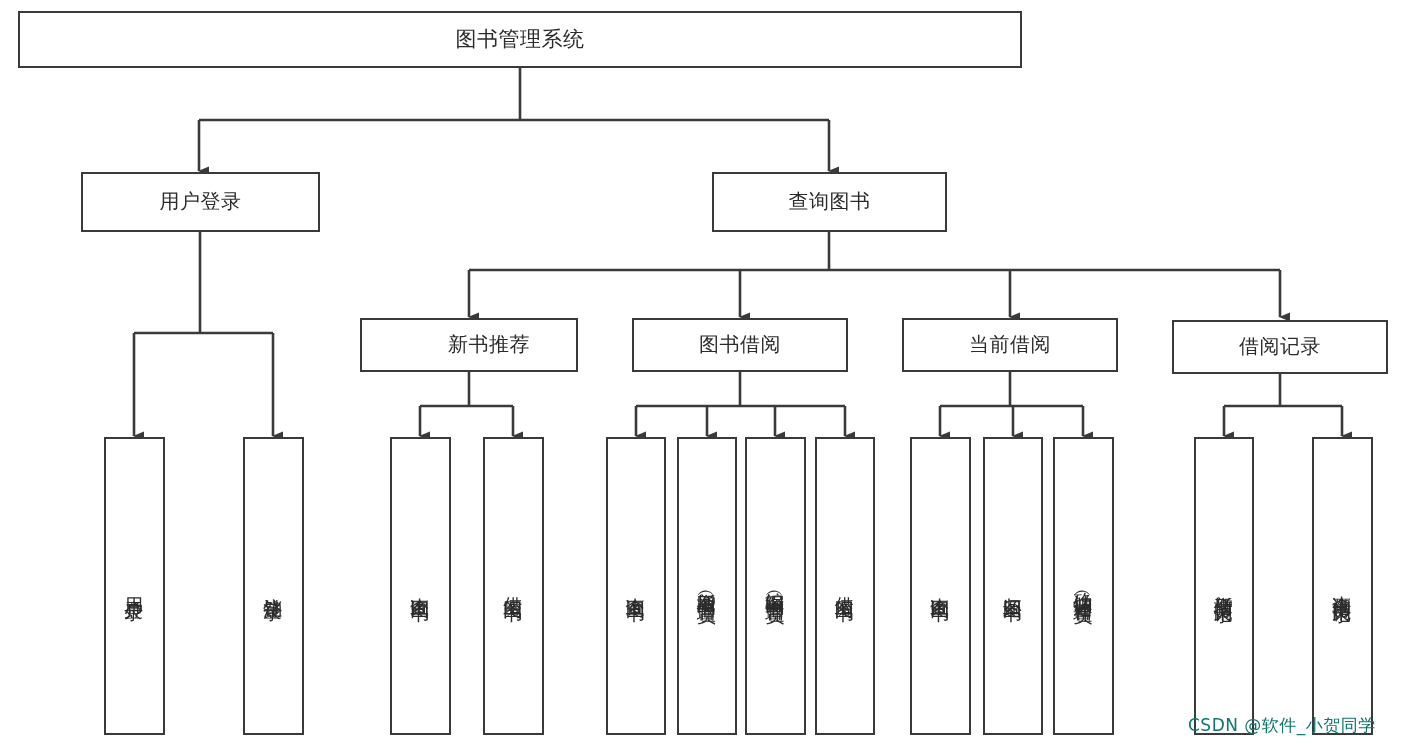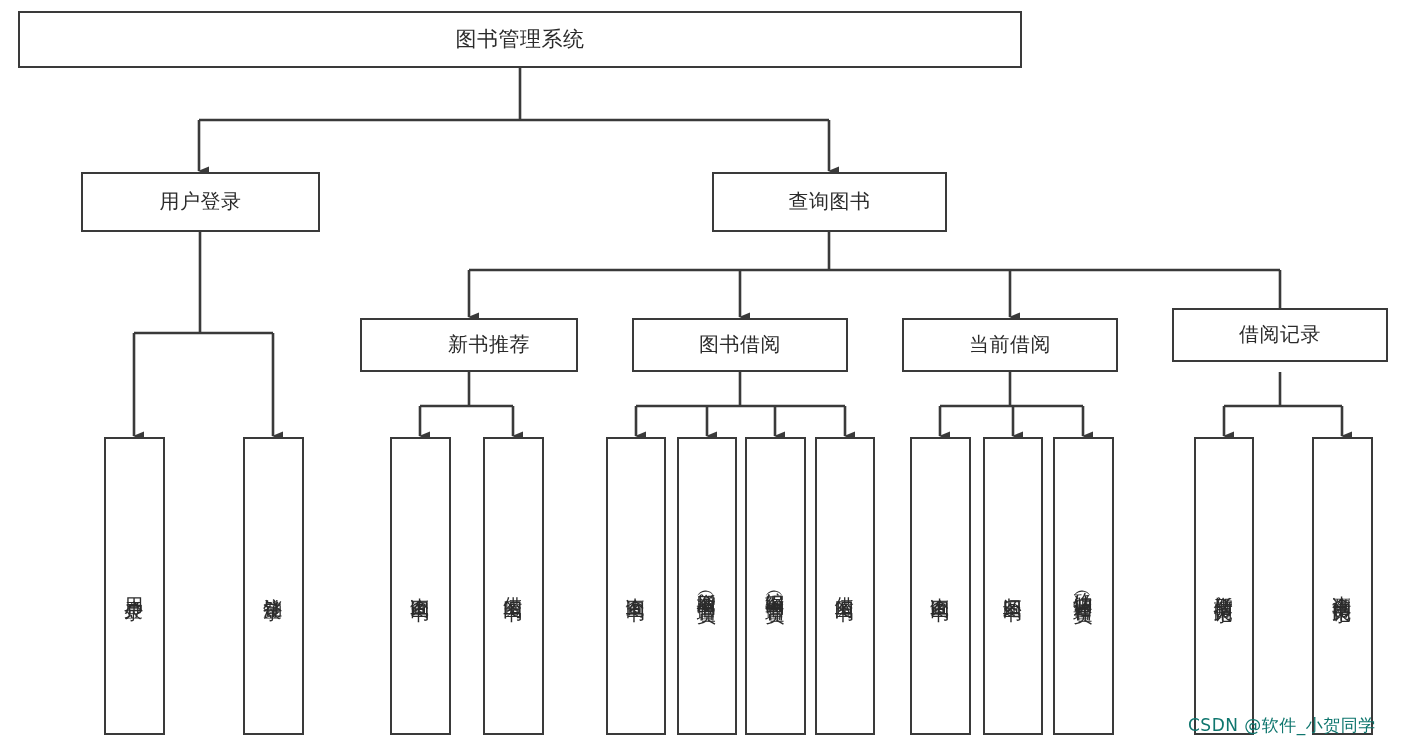--- a/index.html
+++ b/index.html
@@ -120,21 +120,21 @@
       </div>
       <div class="node" style="left: 360px; top: 318px; width: 218px; height: 54px; padding-left: 40px;">
         <span class="node-label">新书推荐</span>
       </div>
       <div class="node" style="left: 632px; top: 318px; width: 216px; height: 54px;">
         <span class="node-label">图书借阅</span>
       </div>
       <div class="node" style="left: 902px; top: 318px; width: 216px; height: 54px;">
         <span class="node-label">当前借阅</span>
       </div>
-      <div class="node" style="left: 1172px; top: 308px; width: 216px; height: 54px; align-items: center;">
+      <div class="node" style="left: 1172px; top: 320px; width: 216px; height: 54px; align-items: center;">
         <span class="node-label">借阅记录</span>
       </div>
       <div class="node vertical" style="left: 104px; top: 437px; width: 61px; height: 298px;">
         <span class="node-label">用户登录</span>
       </div>
       <div class="node vertical" style="left: 243px; top: 437px; width: 61px; height: 298px;">
         <span class="node-label">注销登录</span>
       </div>
       <div class="node vertical" style="left: 390px; top: 437px; width: 61px; height: 298px;">
         <span class="node-label">查询图书</span>

